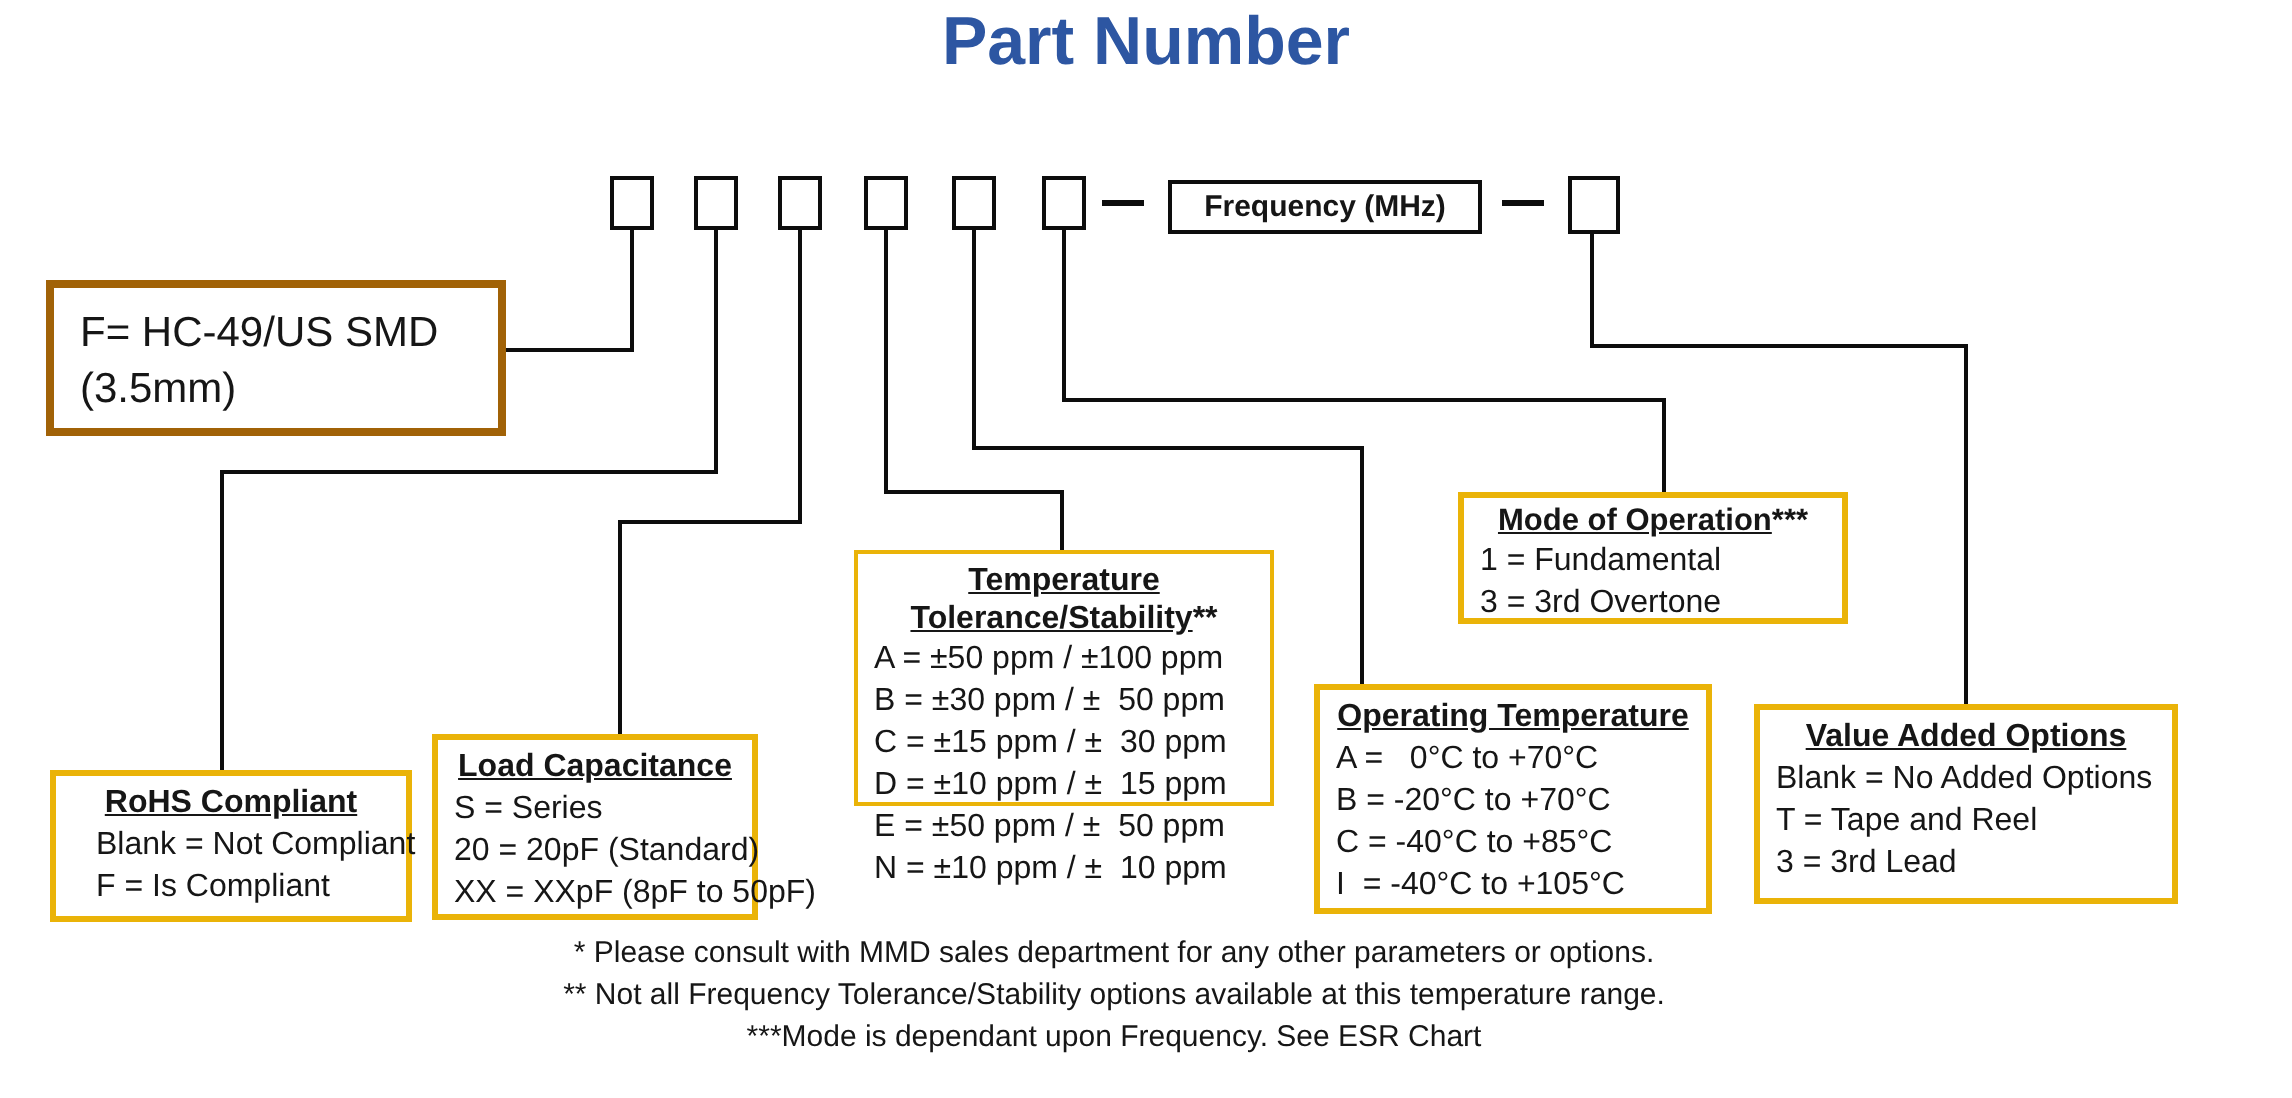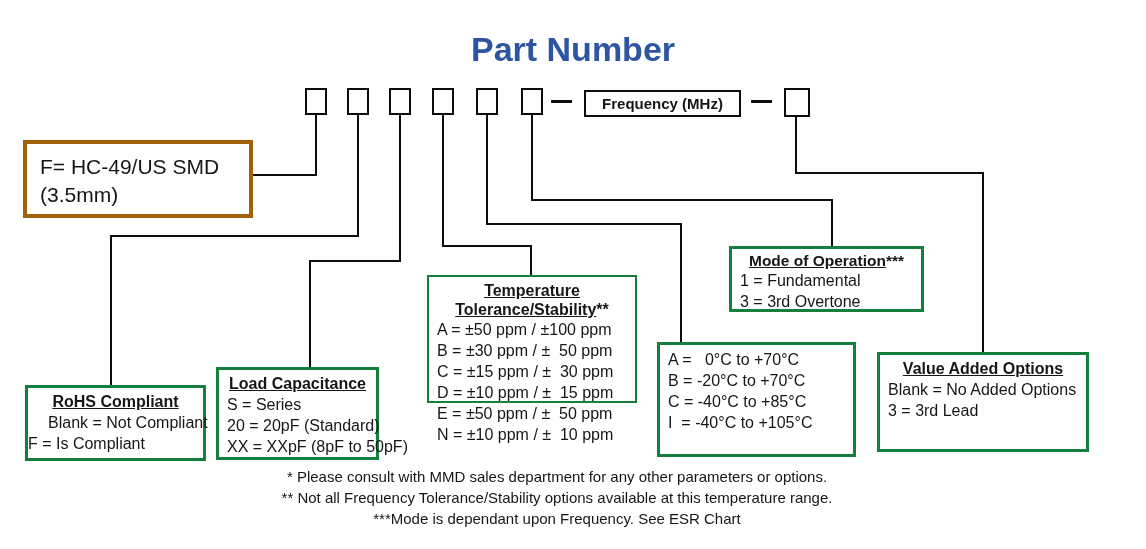--- a/index.html
+++ b/index.html
@@ -32,37 +32,37 @@
   .vl{width:2px;}
   .hl{height:2px;}
   
   .series-box{
     position:absolute;left:23px;top:140px;width:230px;height:78px;
     border:4px solid #a16207;box-sizing:border-box;background:#fff;
     padding:9px 0 0 13px;font-size:21px;line-height:28px;
   }
   
   .ibox{
-    position:absolute;border:3px solid #15803d;box-sizing:border-box;
+    position:absolute;border:3px solid #eab308;box-sizing:border-box;
     background:#fff;padding-top:4px;
   }
   .bt{text-align:center;font-weight:bold;font-size:16px;line-height:20px;}
   .bt .u{text-decoration:underline;}
   .bl{font-size:16px;line-height:21px;padding-left:8px;white-space:pre;}
   .tight .bt{line-height:19px;}
   
   .foot{position:absolute;left:6px;top:466px;width:1102px;text-align:center;}
   .fline{font-size:15px;line-height:21px;}
 </style>
 </head>
 <body>
 
 <div class="canvas">
 
-  <h1 class="title" style="color:#2d56a2;margin-top:28px;">Part Number</h1>
+  <h1 class="title" style="color:#2d56a2;">Part Number</h1>
 
   <div class="sq" style="left:305px"></div>
   <div class="sq" style="left:347px"></div>
   <div class="sq" style="left:389px"></div>
   <div class="sq" style="left:432px"></div>
   <div class="sq" style="left:476px"></div>
   <div class="sq" style="left:521px"></div>
   <div class="sq sq7" style="left:784px"></div>
 
   <div class="dash" style="left:551px"></div>
@@ -100,21 +100,21 @@
   <div class="vl" style="left:982px;top:172px;height:182px"></div>
 
   <div class="series-box">
     <div>F= HC-49/US SMD</div>
     <div>(3.5mm)</div>
   </div>
 
   <div class="ibox" style="left:25px;top:385px;width:181px;height:76px">
     <div class="bt"><span class="u">RoHS Compliant</span></div>
     <div class="bl" style="padding-left:20px">Blank = Not Compliant</div>
-    <div class="bl" style="padding-left:0">F = Is Compliant</div>
+    <div class="bl" style="padding-left:20px">F = Is Compliant</div>
   </div>
 
   <div class="ibox" style="left:216px;top:367px;width:163px;height:93px">
     <div class="bt"><span class="u">Load Capacitance</span></div>
     <div class="bl">S = Series</div>
     <div class="bl">20 = 20pF (Standard)</div>
     <div class="bl">XX = XXpF (8pF to 50pF)</div>
   </div>
 
   <div class="ibox tight" style="left:427px;top:275px;width:210px;height:128px;border-width:2px">
@@ -122,35 +122,37 @@
     <div class="bt"><span class="u">Tolerance/Stability</span><span>**</span></div>
     <div class="bl">A = ±50 ppm / ±100 ppm</div>
     <div class="bl">B = ±30 ppm / ±  50 ppm</div>
     <div class="bl">C = ±15 ppm / ±  30 ppm</div>
     <div class="bl">D = ±10 ppm / ±  15 ppm</div>
     <div class="bl">E = ±50 ppm / ±  50 ppm</div>
     <div class="bl">N = ±10 ppm / ±  10 ppm</div>
   </div>
 
   <div class="ibox" style="left:657px;top:342px;width:199px;height:115px">
+    <div class="bt"><span class="u">Operating Temperature</span></div>
     <div class="bl">A =   0°C to +70°C</div>
     <div class="bl">B = -20°C to +70°C</div>
     <div class="bl">C = -40°C to +85°C</div>
     <div class="bl">I  = -40°C to +105°C</div>
   </div>
 
   <div class="ibox tight" style="left:729px;top:246px;width:195px;height:66px;padding-top:2px">
     <div class="bt" style="font-size:15.5px"><span class="u">Mode of Operation</span><span>***</span></div>
     <div class="bl">1 = Fundamental</div>
     <div class="bl">3 = 3rd Overtone</div>
   </div>
 
   <div class="ibox" style="left:877px;top:352px;width:212px;height:100px">
     <div class="bt"><span class="u">Value Added Options</span></div>
     <div class="bl">Blank = No Added Options</div>
+    <div class="bl">T = Tape and Reel</div>
     <div class="bl">3 = 3rd Lead</div>
   </div>
 
   <div class="foot">
     <div class="fline">* Please consult with MMD sales department for any other parameters or options.</div>
     <div class="fline">** Not all Frequency Tolerance/Stability options available at this temperature range.</div>
     <div class="fline">***Mode is dependant upon Frequency. See ESR Chart</div>
   </div>
 
 </div>

